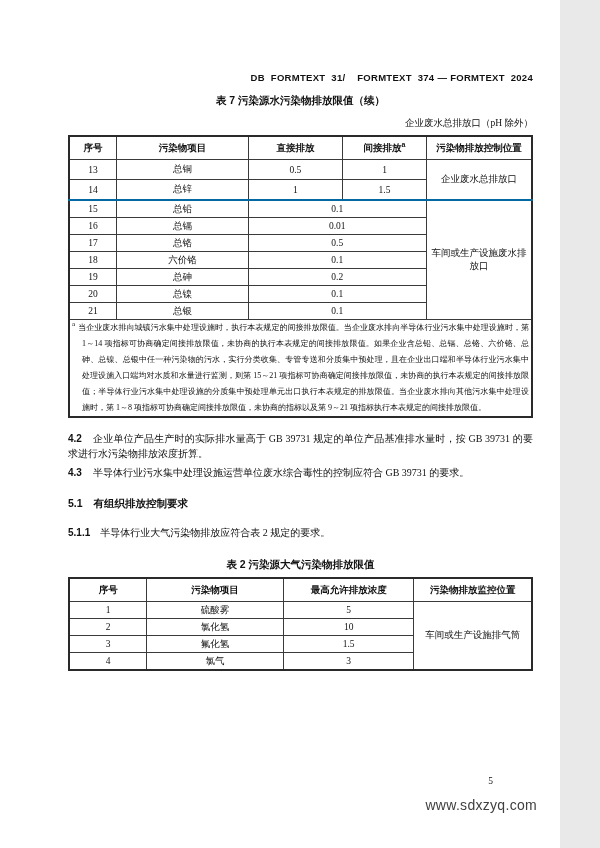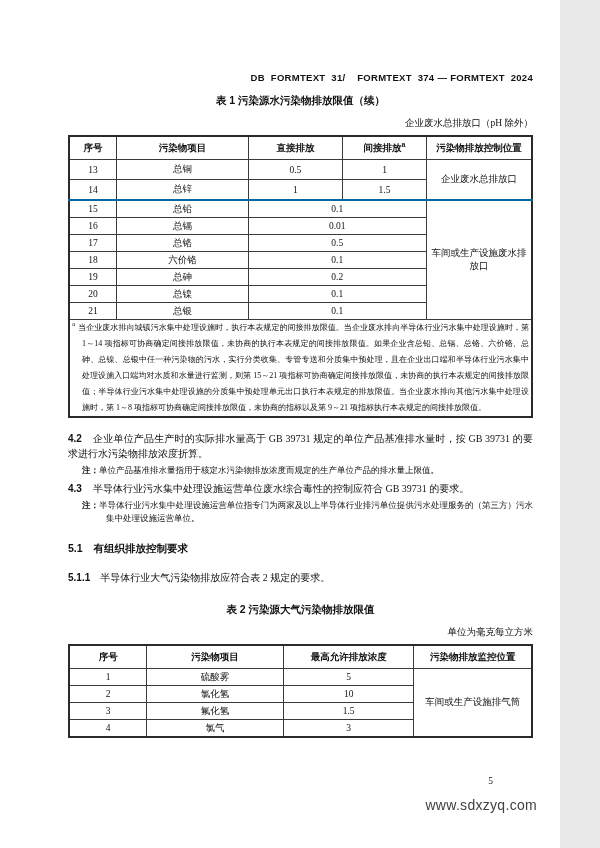--- a/index.html
+++ b/index.html
@@ -49,21 +49,21 @@
              font-size:14px;color:#404040;letter-spacing:.3px;}
 </style>
 </head>
 <body>
 
 <div class="page">
   <div class="content">
 
     <div class="doc-header">DB  FORMTEXT  31/    FORMTEXT  374 — FORMTEXT  2024</div>
 
-    <div class="table-caption">表 1  污染源水污染物排放限值（续）</div>
+    <div class="table-caption">表 7  污染源水污染物排放限值（续）</div>
     <div class="unit-note">企业废水总排放口（pH 除外）</div>
 
     <table class="datatable">
       <colgroup>
         <col style="width:10.3%">
           <col style="width:28.4%">
           <col style="width:20.4%">
           <col style="width:18.1%">
           <col style="width:22.8%">
       </colgroup>
@@ -128,40 +128,33 @@
         <td colspan="5" class="footnote-cell">
           <div class="footnote"><sup>a</sup><span>当企业废水排向城镇污水集中处理设施时，执行本表规定的间接排放限值。当企业废水排向半导体行业污水集中处理设施时，第 1～14 项指标可协商确定间接排放限值，未协商的执行本表规定的间接排放限值。如果企业含总铅、总镉、总铬、六价铬、总砷、总镍、总银中任一种污染物的污水，实行分类收集、专管专送和分质集中预处理，且在企业出口端和半导体行业污水集中处理设施入口端均对水质和水量进行监测，则第 15～21 项指标可协商确定间接排放限值，未协商的执行本表规定的间接排放限值；半导体行业污水集中处理设施的分质集中预处理单元出口执行本表规定的排放限值。当企业废水排向其他污水集中处理设施时，第 1～8 项指标可协商确定间接排放限值，未协商的指标以及第 9～21 项指标执行本表规定的间接排放限值。</span></div>
         </td>
       </tr>
     </tbody>
       </table>
 
     <div class="para">
       <span class="num">4.2</span><span>企业单位产品生产时的实际排水量高于 GB 39731 规定的单位产品基准排水量时，按 GB 39731 的要求进行水污染物排放浓度折算。</span>
     </div>
-    <div class="note">
-      <span class="note-label">注：</span><span>单位产品基准排水量指用于核定水污染物排放浓度而规定的生产单位产品的排水量上限值。</span>
-    </div>
 
     <div class="para" style="margin-top:4px;">
       <span class="num">4.3</span><span>半导体行业污水集中处理设施运营单位废水综合毒性的控制应符合 GB 39731 的要求。</span>
-    </div>
-    <div class="note">
-      <span class="note-label">注：</span><span>半导体行业污水集中处理设施运营单位指专门为两家及以上半导体行业排污单位提供污水处理服务的（第三方）污水集中处理设施运营单位。</span>
     </div>
 
     <div class="heading h51">
       <span class="num">5.1</span><span>有组织排放控制要求</span>
     </div>
     <div class="para s511">
       <span class="num">5.1.1</span><span>半导体行业大气污染物排放应符合表 2 规定的要求。</span>
     </div>
 
     <div class="table-caption t2-caption">表 2  污染源大气污染物排放限值</div>
-    <div class="unit-note">单位为毫克每立方米</div>
 
     <table class="datatable">
       <colgroup>
         <col style="width:16.8%">
           <col style="width:29.5%">
           <col style="width:28.2%">
           <col style="width:25.5%">
       </colgroup>
       <tbody>
           <tr>

